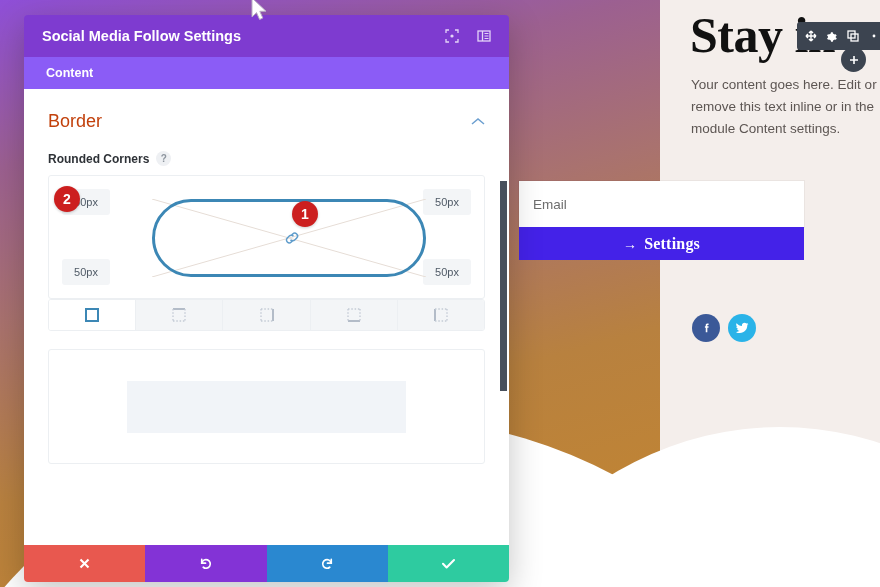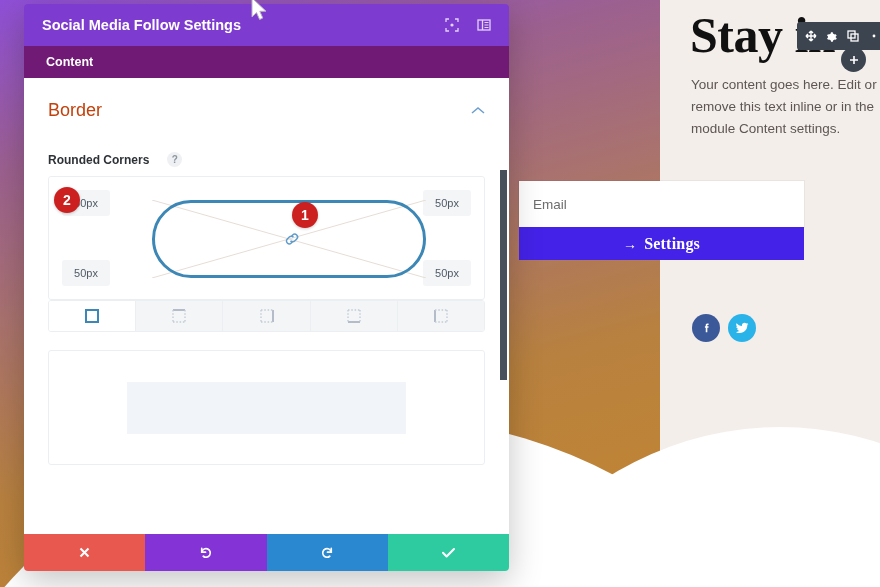--- a/index.html
+++ b/index.html
@@ -133,21 +133,21 @@
     display: flex; align-items: center; justify-content: center;
     color: #ffffff;
   }
   .social-ic.fb { background: #3b5998; }
   .social-ic.tw { background: #2ab3e8; }
   .social-ic svg { display: block; }
 
   
   #modal {
     position: absolute;
-    left: 24px; top: 4px;
+    left: 24px; top: 15px;
     width: 485px; height: 567px;
     border-radius: 4px;
     overflow: hidden;
     box-shadow: 0 10px 34px rgba(0,0,0,0.23);
     display: flex; flex-direction: column;
     z-index: 10;
   }
   .m-header {
     height: 42px;
     background: #7e3bd0;
@@ -160,21 +160,21 @@
     font-size: 14.5px;
     font-weight: bold;
     flex: 1;
   }
   .m-header-icons { display: flex; align-items: center; gap: 18px; }
   .m-hicon { color: #e4d4f7; display: flex; align-items: center; }
   .m-hicon svg { display: block; }
 
   .m-tabs {
     height: 32px;
-    background: #701a75;
+    background: #8b5cf6;
     display: flex;
     flex: none;
   }
   .m-tab {
     padding: 0 22px;
     height: 32px;
     display: flex; align-items: center;
     color: #ffffff;
     font-size: 12.5px;
     font-weight: bold;
@@ -201,22 +201,22 @@
     color: #c2410c;
     font-weight: normal;
   }
   .sec-chev { color: #6c9fd0; display: flex; }
 
   .field-label {
     font-size: 12px;
     font-weight: bold;
     color: #2e3237;
     display: flex; align-items: center;
-    gap: 18px;
-    margin-top: 28px;
+    gap: 7px;
+    margin-top: 16px;
     margin-bottom: 9px;
   }
   .help-dot {
     width: 15px; height: 15px;
     border-radius: 50%;
     background: #eef0f3;
     color: #8d959e;
     font-size: 10px;
     font-weight: bold;
     display: flex; align-items: center; justify-content: center;

